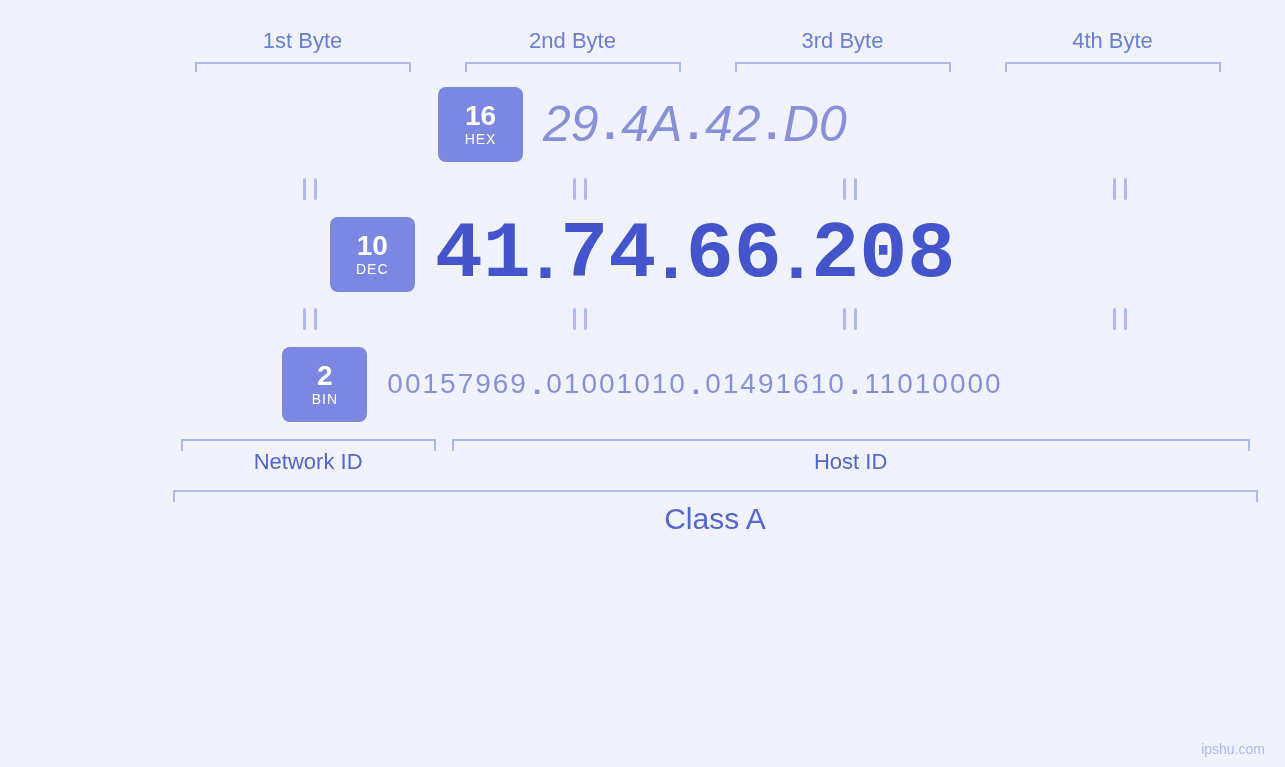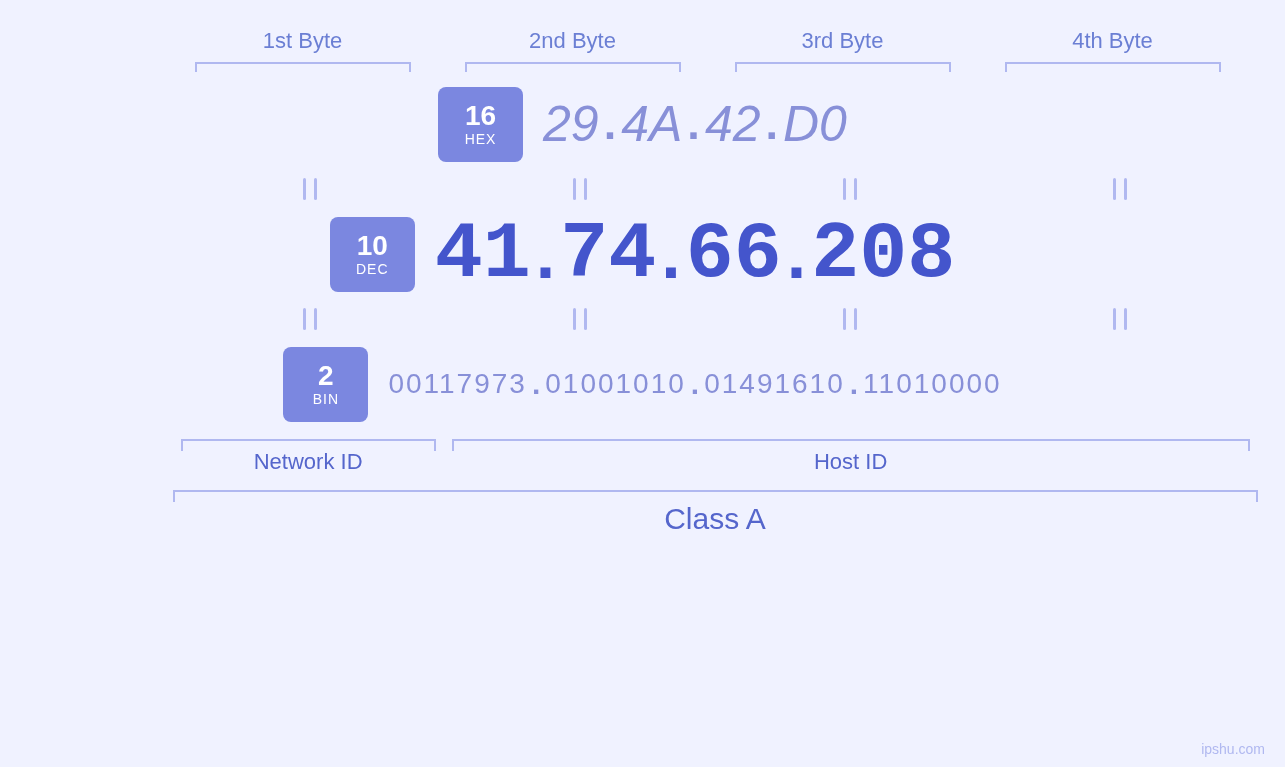--- a/index.html
+++ b/index.html
@@ -399,21 +399,21 @@
       <div class="pline"></div>
     </div>
   </div>
 
   <div class="data-row">
     <div class="base-badge">
       <span class="base-number">2</span>
       <span class="base-label">BIN</span>
     </div>
     <div class="bytes-area">
-      <span class="byte-value bin">00117973</span>
+      <span class="byte-value bin">00157969</span>
       <span class="dot-separator bin">.</span>
       <span class="byte-value bin">01001010</span>
       <span class="dot-separator bin">.</span>
       <span class="byte-value bin">01491610</span>
       <span class="dot-separator bin">.</span>
       <span class="byte-value bin">11010000</span>
     </div>
   </div>
 
   <div class="bottom-area">

